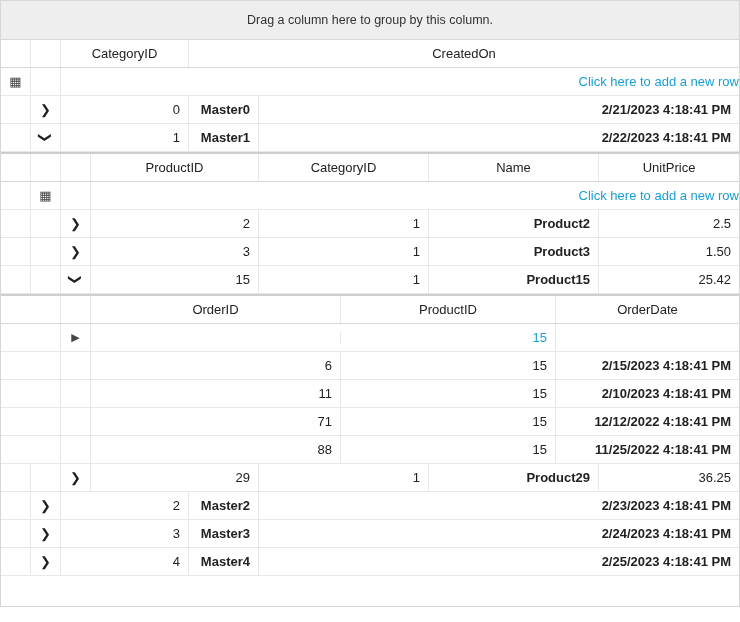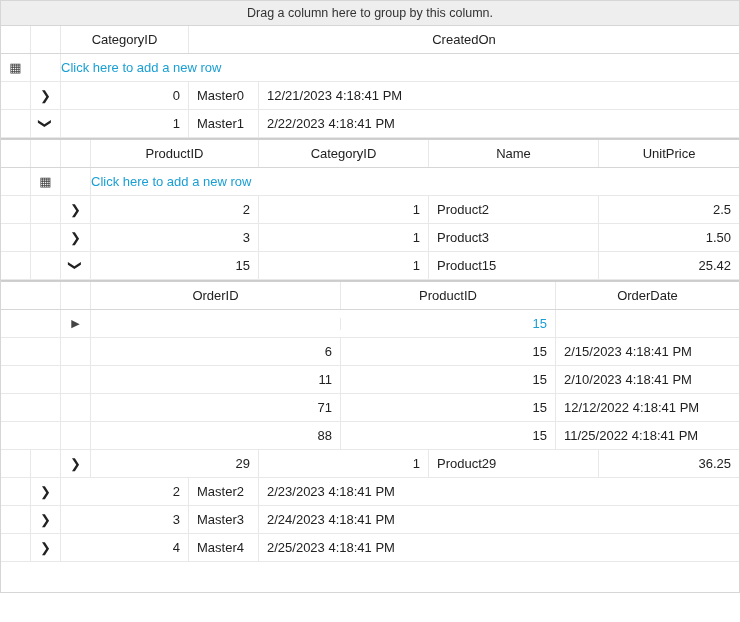--- a/index.html
+++ b/index.html
@@ -1,28 +1,28 @@
 <!DOCTYPE html>
 <html><head>
 <meta charset="utf-8">
 <style>
 * { box-sizing: border-box; margin: 0; padding: 0; }
 body { font-family: "Segoe UI", Arial, sans-serif; font-size: 13px; color: #222; background: #fff; }
 .grid { width: 740px; border: 1px solid #d6d6d6; }
-.group-panel { background: #eee; border-bottom: 1px solid #d6d6d6; text-align: center; padding: 5px 0; font-size: 12.5px; color: #333; }
+.group-panel { background: #eee; border-bottom: 1px solid #d6d6d6; text-align: center; padding: 12px 0; font-size: 12.5px; color: #333; }
 .hdr { display: flex; border-bottom: 1px solid #d6d6d6; background: #fff; }
 .hdr .cell, .row .cell { padding: 6px 8px; border-right: 1px solid #e8e8e8; overflow: hidden; white-space: nowrap; }
 .hdr .cell { font-size: 13px; color: #222; text-align: center; }
 .hdr .cell:last-child, .row .cell:last-child { border-right: none; }
 .row { display: flex; border-bottom: 1px solid #e8e8e8; align-items: center; min-height: 28px; }
 .row .cell.num { text-align: right; }
-.row .cell.txt { text-align: left; }
+.row .cell.txt { text-align: right; font-weight: bold; }
 .exp-cell { width: 30px; flex-shrink: 0; display: flex; align-items: center; justify-content: center; border-right: 1px solid #e8e8e8; align-self: stretch; }
 .ind-cell { width: 30px; flex-shrink: 0; border-right: 1px solid #e8e8e8; align-self: stretch; display: flex; align-items: center; justify-content: center; }
-.new-row { color: #199fd3; text-align: left; padding: 6px 0; flex-grow: 1; }
+.new-row { color: #199fd3; text-align: right; padding: 6px 0; flex-grow: 1; }
 .calendar-icon { font-size: 13px; color: #444; }
 .chev { cursor: pointer; user-select: none; }
 .accent { color: #199fd3; }
 .nested { border-top: 1px solid #ccc; }
 .nested .hdr { border-top: 1px solid #d0d0d0; }
 .indent { width: 30px; flex-shrink: 0; border-right: 1px solid #e8e8e8; align-self: stretch; }
 .indent2 { width: 60px; flex-shrink: 0; border-right: 1px solid #e8e8e8; align-self: stretch; }
 .footer-space { height: 30px; }
 .ptr { font-size: 11px; color: #444; }
 
@@ -66,21 +66,21 @@
     <div class="new-row">Click here to add a new row</div>
   </div>
 
   <div class="row">
     <div class="ind-cell"></div>
     <div class="exp-cell">
         <span class="chev">❯</span>
       </div>
     <div class="cell c-m-id num">0</div>
     <div class="cell c-m-title txt">Master0</div>
-    <div class="cell c-m-created txt">12/21/2023 4:18:41 PM</div>
+    <div class="cell c-m-created txt">2/21/2023 4:18:41 PM</div>
   </div>
 
   <div class="row">
     <div class="ind-cell"></div>
     <div class="exp-cell">
         <span class="chev" style="transform: rotate(90deg);">❯</span>
       </div>
     <div class="cell c-m-id num">1</div>
     <div class="cell c-m-title txt">Master1</div>
     <div class="cell c-m-created txt">2/22/2023 4:18:41 PM</div>

